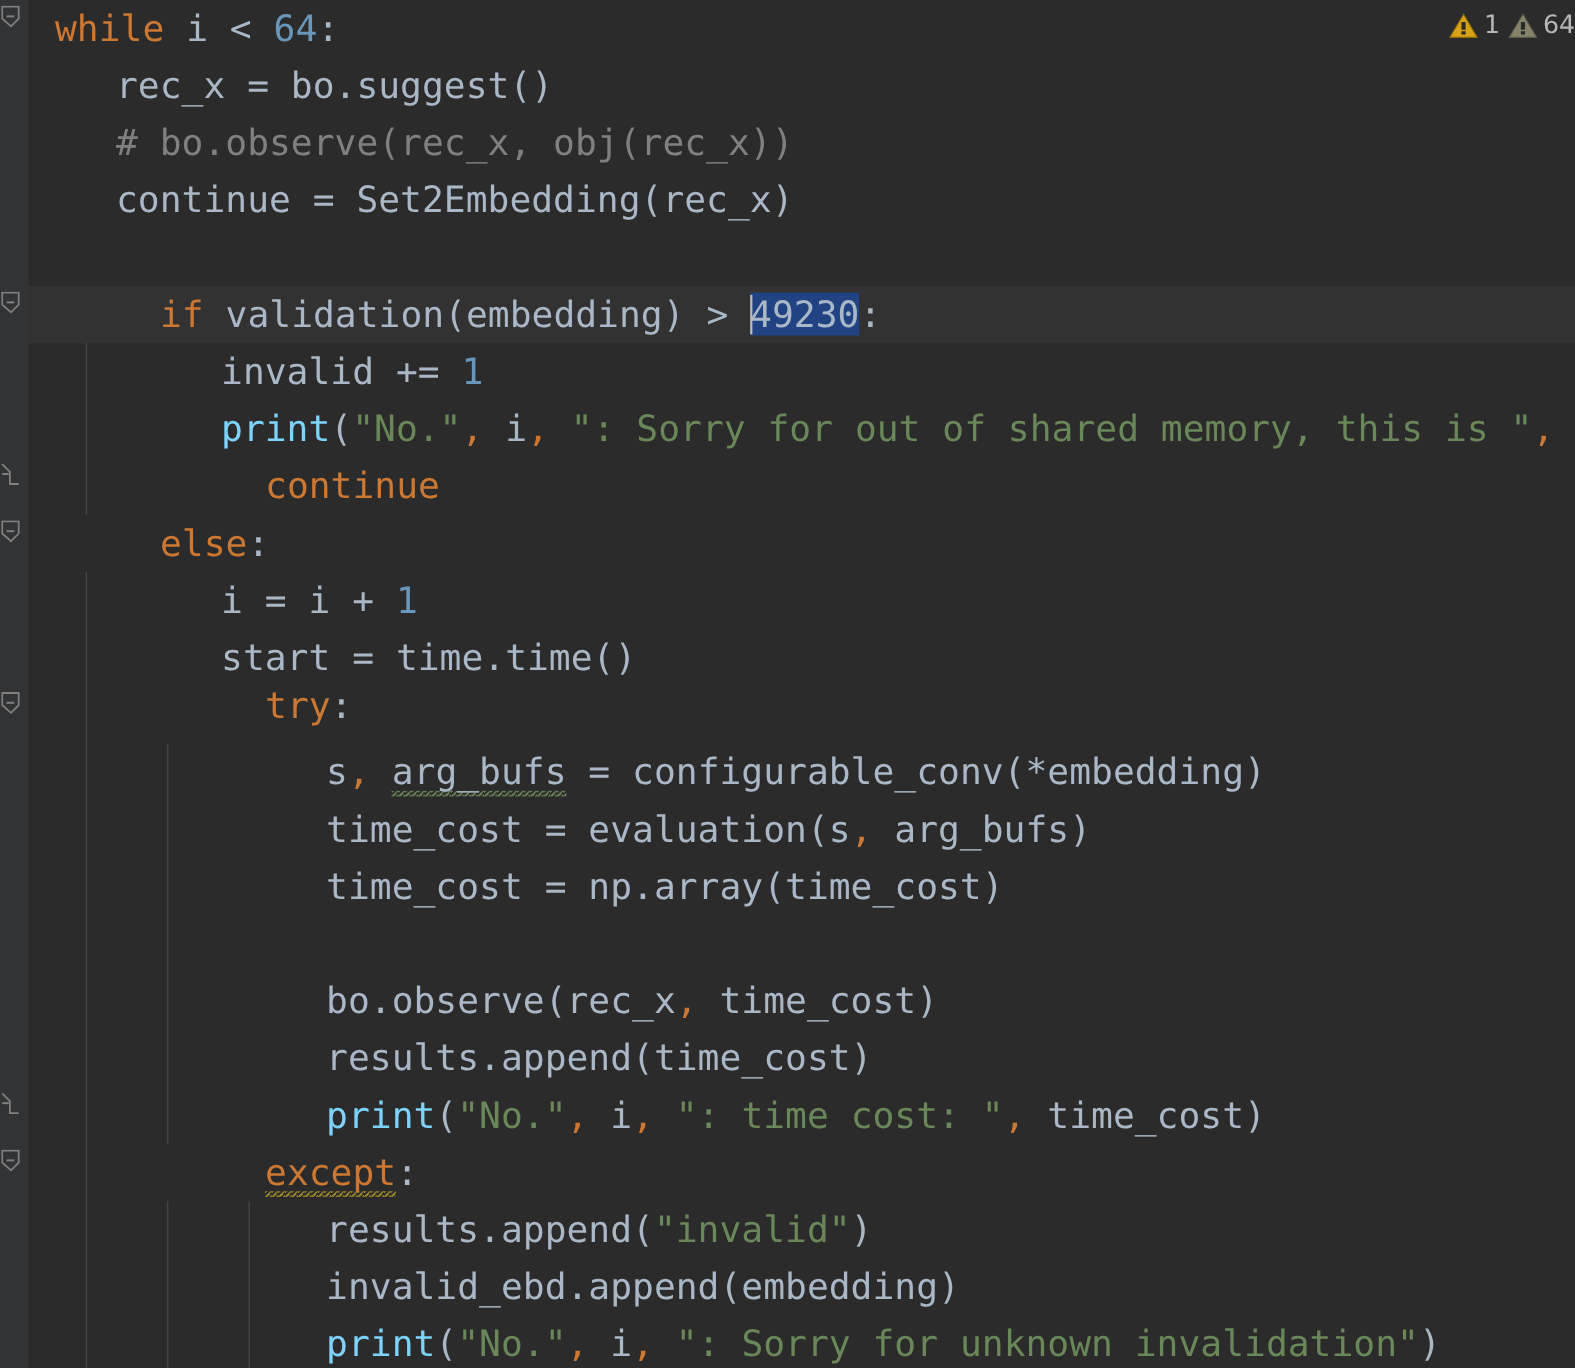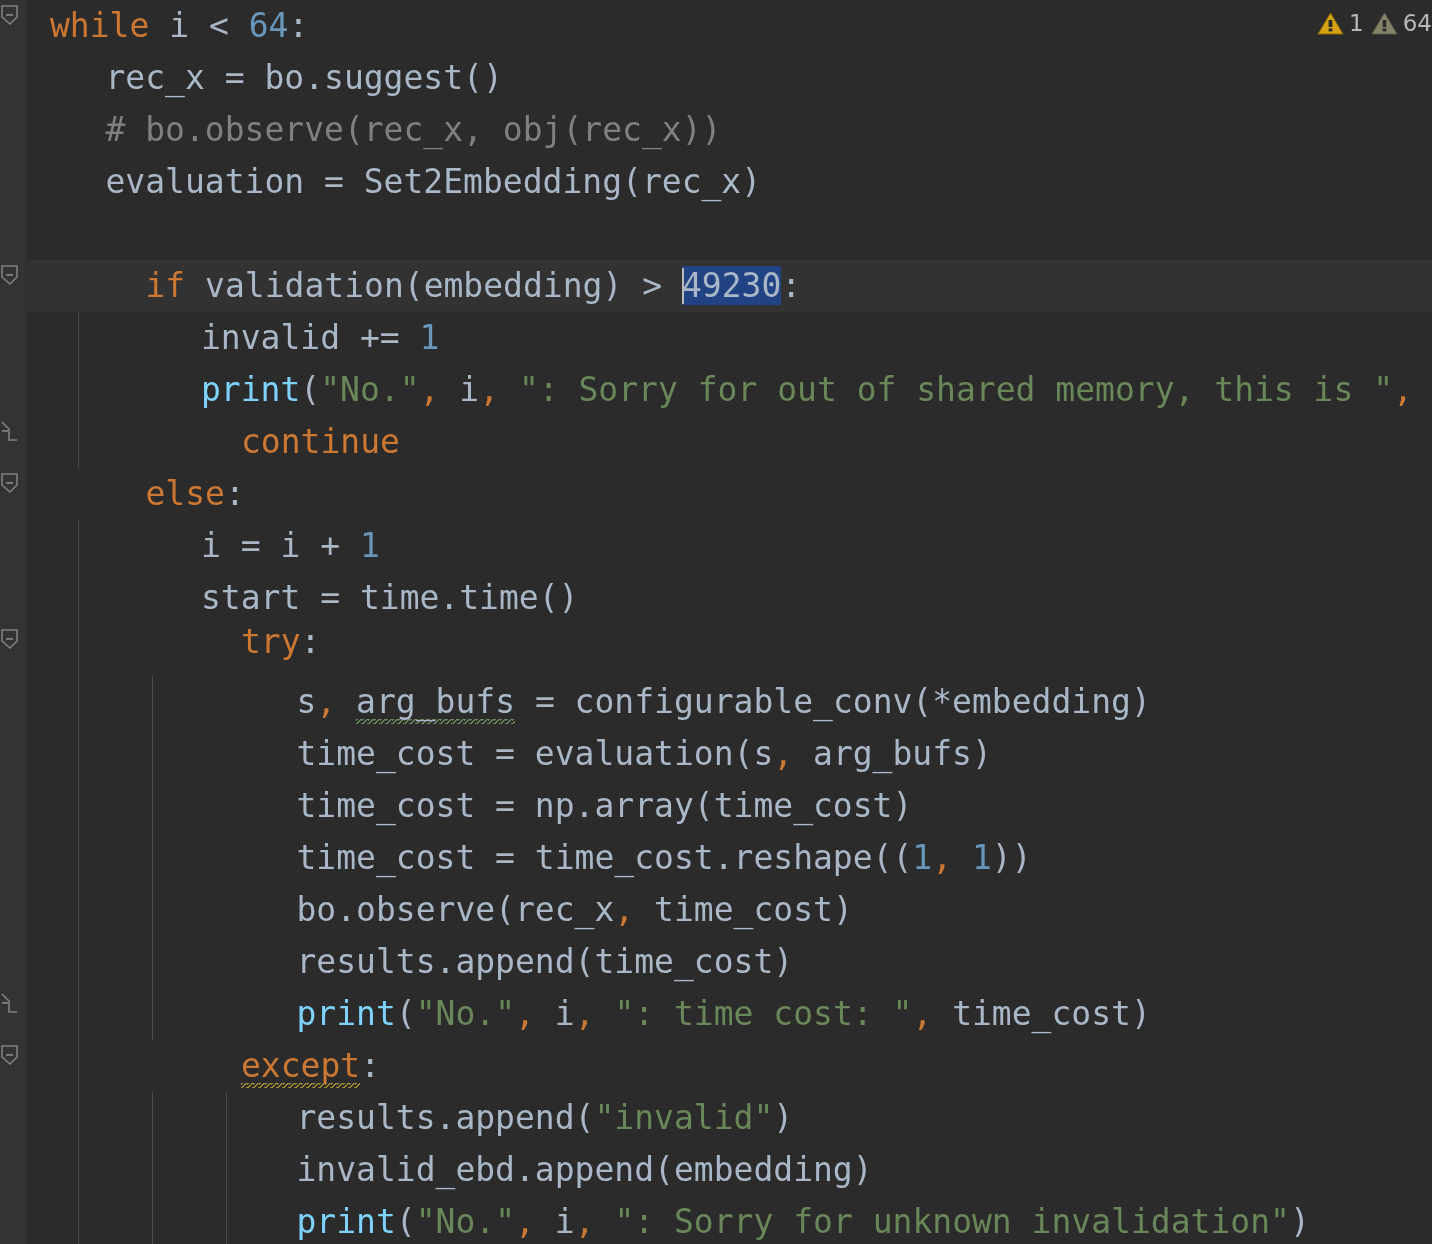--- a/index.html
+++ b/index.html
@@ -212,34 +212,33 @@
             <rect x="5" y="9" width="7" height="1.8" fill="#808080"></rect>
           </svg>
         </div>
       </div>
   </div>
 
   <div class="code-layer" id="code-layer">
       <div class="code-line" style="top: 0px; left: 10px;"><span class="kw">while</span><span class="def"> i &lt; </span><span class="num">64</span><span class="def">:</span></div>
       <div class="code-line" style="top: 52px; left: 105.48px;"><span class="def">rec_x = bo.suggest()</span></div>
       <div class="code-line" style="top: 104px; left: 105.48px;"><span class="cmt"># bo.observe(rec_x, obj(rec_x))</span></div>
-      <div class="code-line" style="top: 156px; left: 105.48px;"><span class="def">evaluation = Set2Embedding(rec_x)</span></div>
+      <div class="code-line" style="top: 156px; left: 105.48px;"><span class="def">continue = Set2Embedding(rec_x)</span></div>
       <div class="code-line" style="top: 208px; left: 10px;">&nbsp;</div>
       <div class="code-line" style="top: 260px; left: 105.48px;"><span class="kw">if</span><span class="def"> validation(embedding) &gt; </span><span class="caret"></span><span class="sel">49230</span><span class="def">:</span></div>
       <div class="code-line" style="top: 312px; left: 200.96px;"><span class="def">invalid += </span><span class="num">1</span></div>
       <div class="code-line" style="top: 364px; left: 200.96px;"><span class="fn">print</span><span class="def">(</span><span class="str">"No."</span><span class="comma">,</span><span class="def"> i</span><span class="comma">,</span><span class="def"> </span><span class="str">": Sorry for out of shared memory, this is "</span><span class="comma">,</span><span class="def"> invalid</span></div>
       <div class="code-line" style="top: 416px; left: 200.96px;"><span class="kw">continue</span></div>
       <div class="code-line" style="top: 468px; left: 105.48px;"><span class="kw">else</span><span class="def">:</span></div>
       <div class="code-line" style="top: 520px; left: 200.96px;"><span class="def">i = i + </span><span class="num">1</span></div>
       <div class="code-line" style="top: 572px; left: 200.96px;"><span class="def">start = time.time()</span></div>
       <div class="code-line" style="top: 616px; left: 200.96px;"><span class="kw">try</span><span class="def">:</span></div>
       <div class="code-line" style="top: 676px; left: 296.44px;"><span class="def">s</span><span class="comma">,</span><span class="def"> </span><span class="squig-green">arg_bufs</span><span class="def"> = configurable_conv(*embedding)</span></div>
       <div class="code-line" style="top: 728px; left: 296.44px;"><span class="def">time_cost = evaluation(s</span><span class="comma">,</span><span class="def"> arg_bufs)</span></div>
       <div class="code-line" style="top: 780px; left: 296.44px;"><span class="def">time_cost = np.array(time_cost)</span></div>
-      <div class="code-line" style="top: 832px; left: 296.44px;"><span class="def">time_cost = time_cost.reshape((</span><span class="num">1</span><span class="comma">,</span><span class="def"> </span><span class="num">1</span><span class="def">))</span></div>
       <div class="code-line" style="top: 884px; left: 296.44px;"><span class="def">bo.observe(rec_x</span><span class="comma">,</span><span class="def"> time_cost)</span></div>
       <div class="code-line" style="top: 936px; left: 296.44px;"><span class="def">results.append(time_cost)</span></div>
       <div class="code-line" style="top: 988px; left: 296.44px;"><span class="fn">print</span><span class="def">(</span><span class="str">"No."</span><span class="comma">,</span><span class="def"> i</span><span class="comma">,</span><span class="def"> </span><span class="str">": time cost: "</span><span class="comma">,</span><span class="def"> time_cost)</span></div>
       <div class="code-line" style="top: 1040px; left: 200.96px;"><span class="kw squig-yellow">except</span><span class="def">:</span></div>
       <div class="code-line" style="top: 1092px; left: 296.44px;"><span class="def">results.append(</span><span class="str">"invalid"</span><span class="def">)</span></div>
       <div class="code-line" style="top: 1144px; left: 296.44px;"><span class="def">invalid_ebd.append(embedding)</span></div>
       <div class="code-line" style="top: 1196px; left: 296.44px;"><span class="fn">print</span><span class="def">(</span><span class="str">"No."</span><span class="comma">,</span><span class="def"> i</span><span class="comma">,</span><span class="def"> </span><span class="str">": Sorry for unknown invalidation"</span><span class="def">)</span></div>
     </div>
 
   <div class="inspect-widget">

